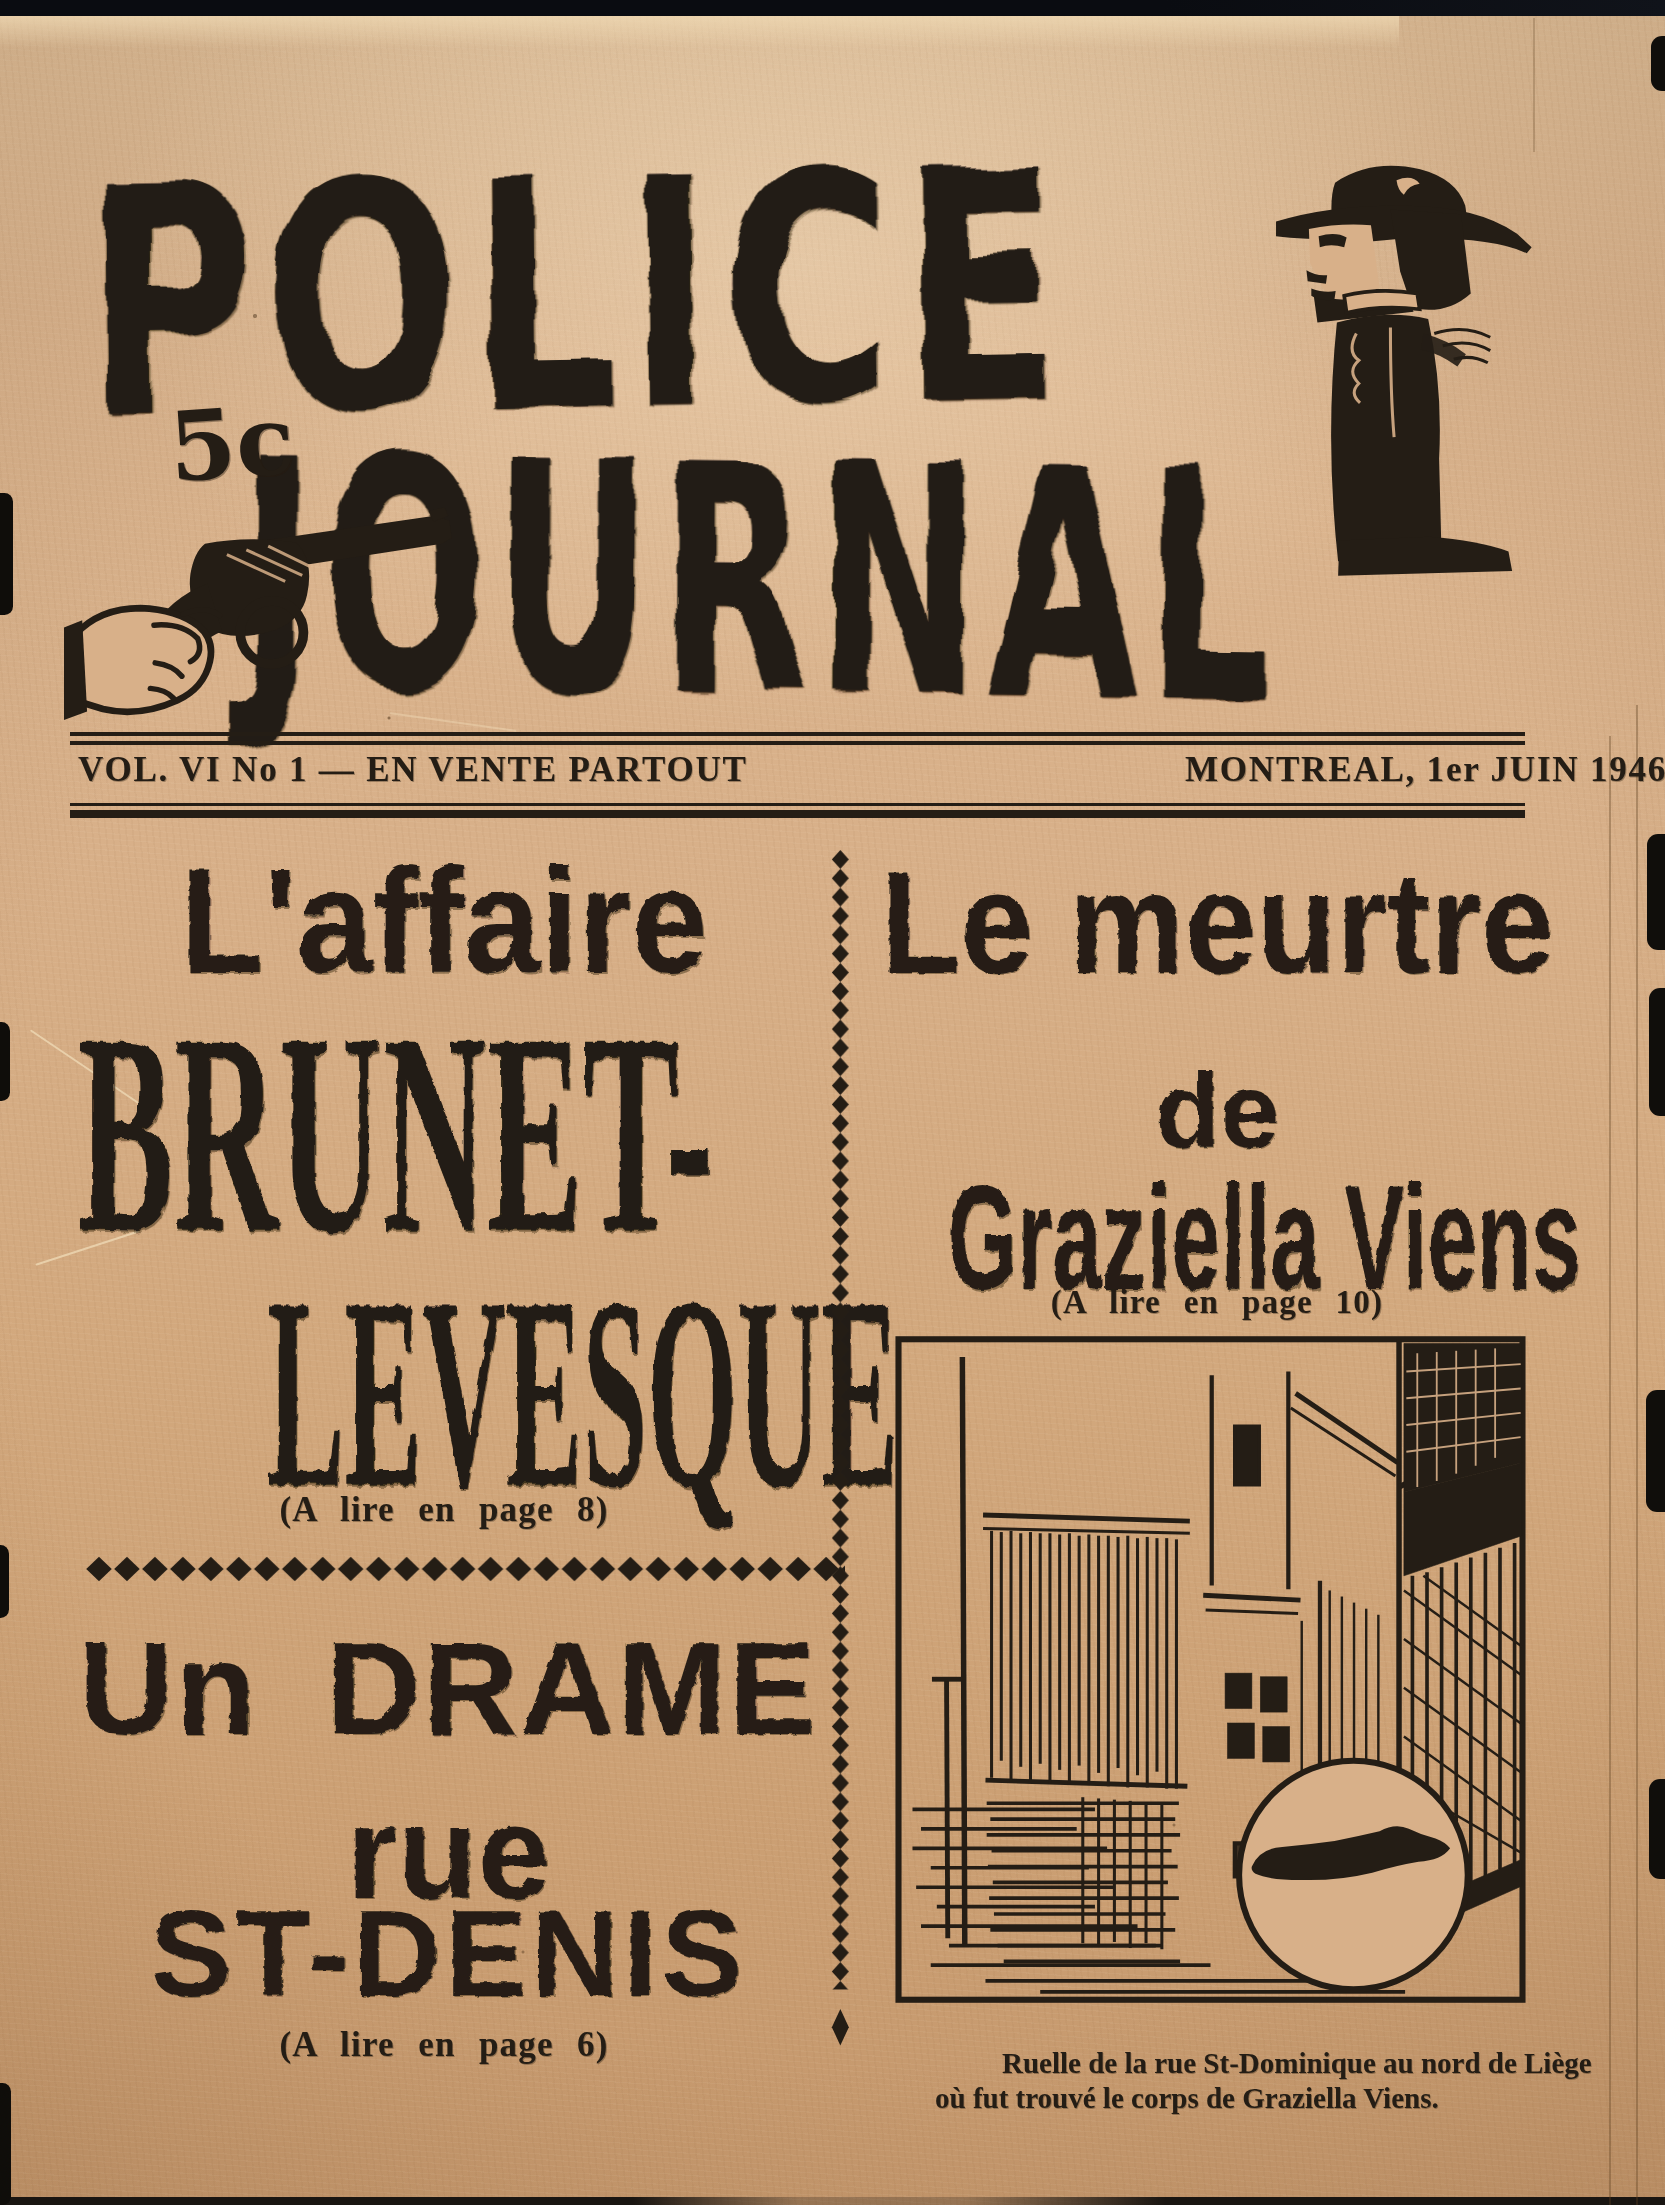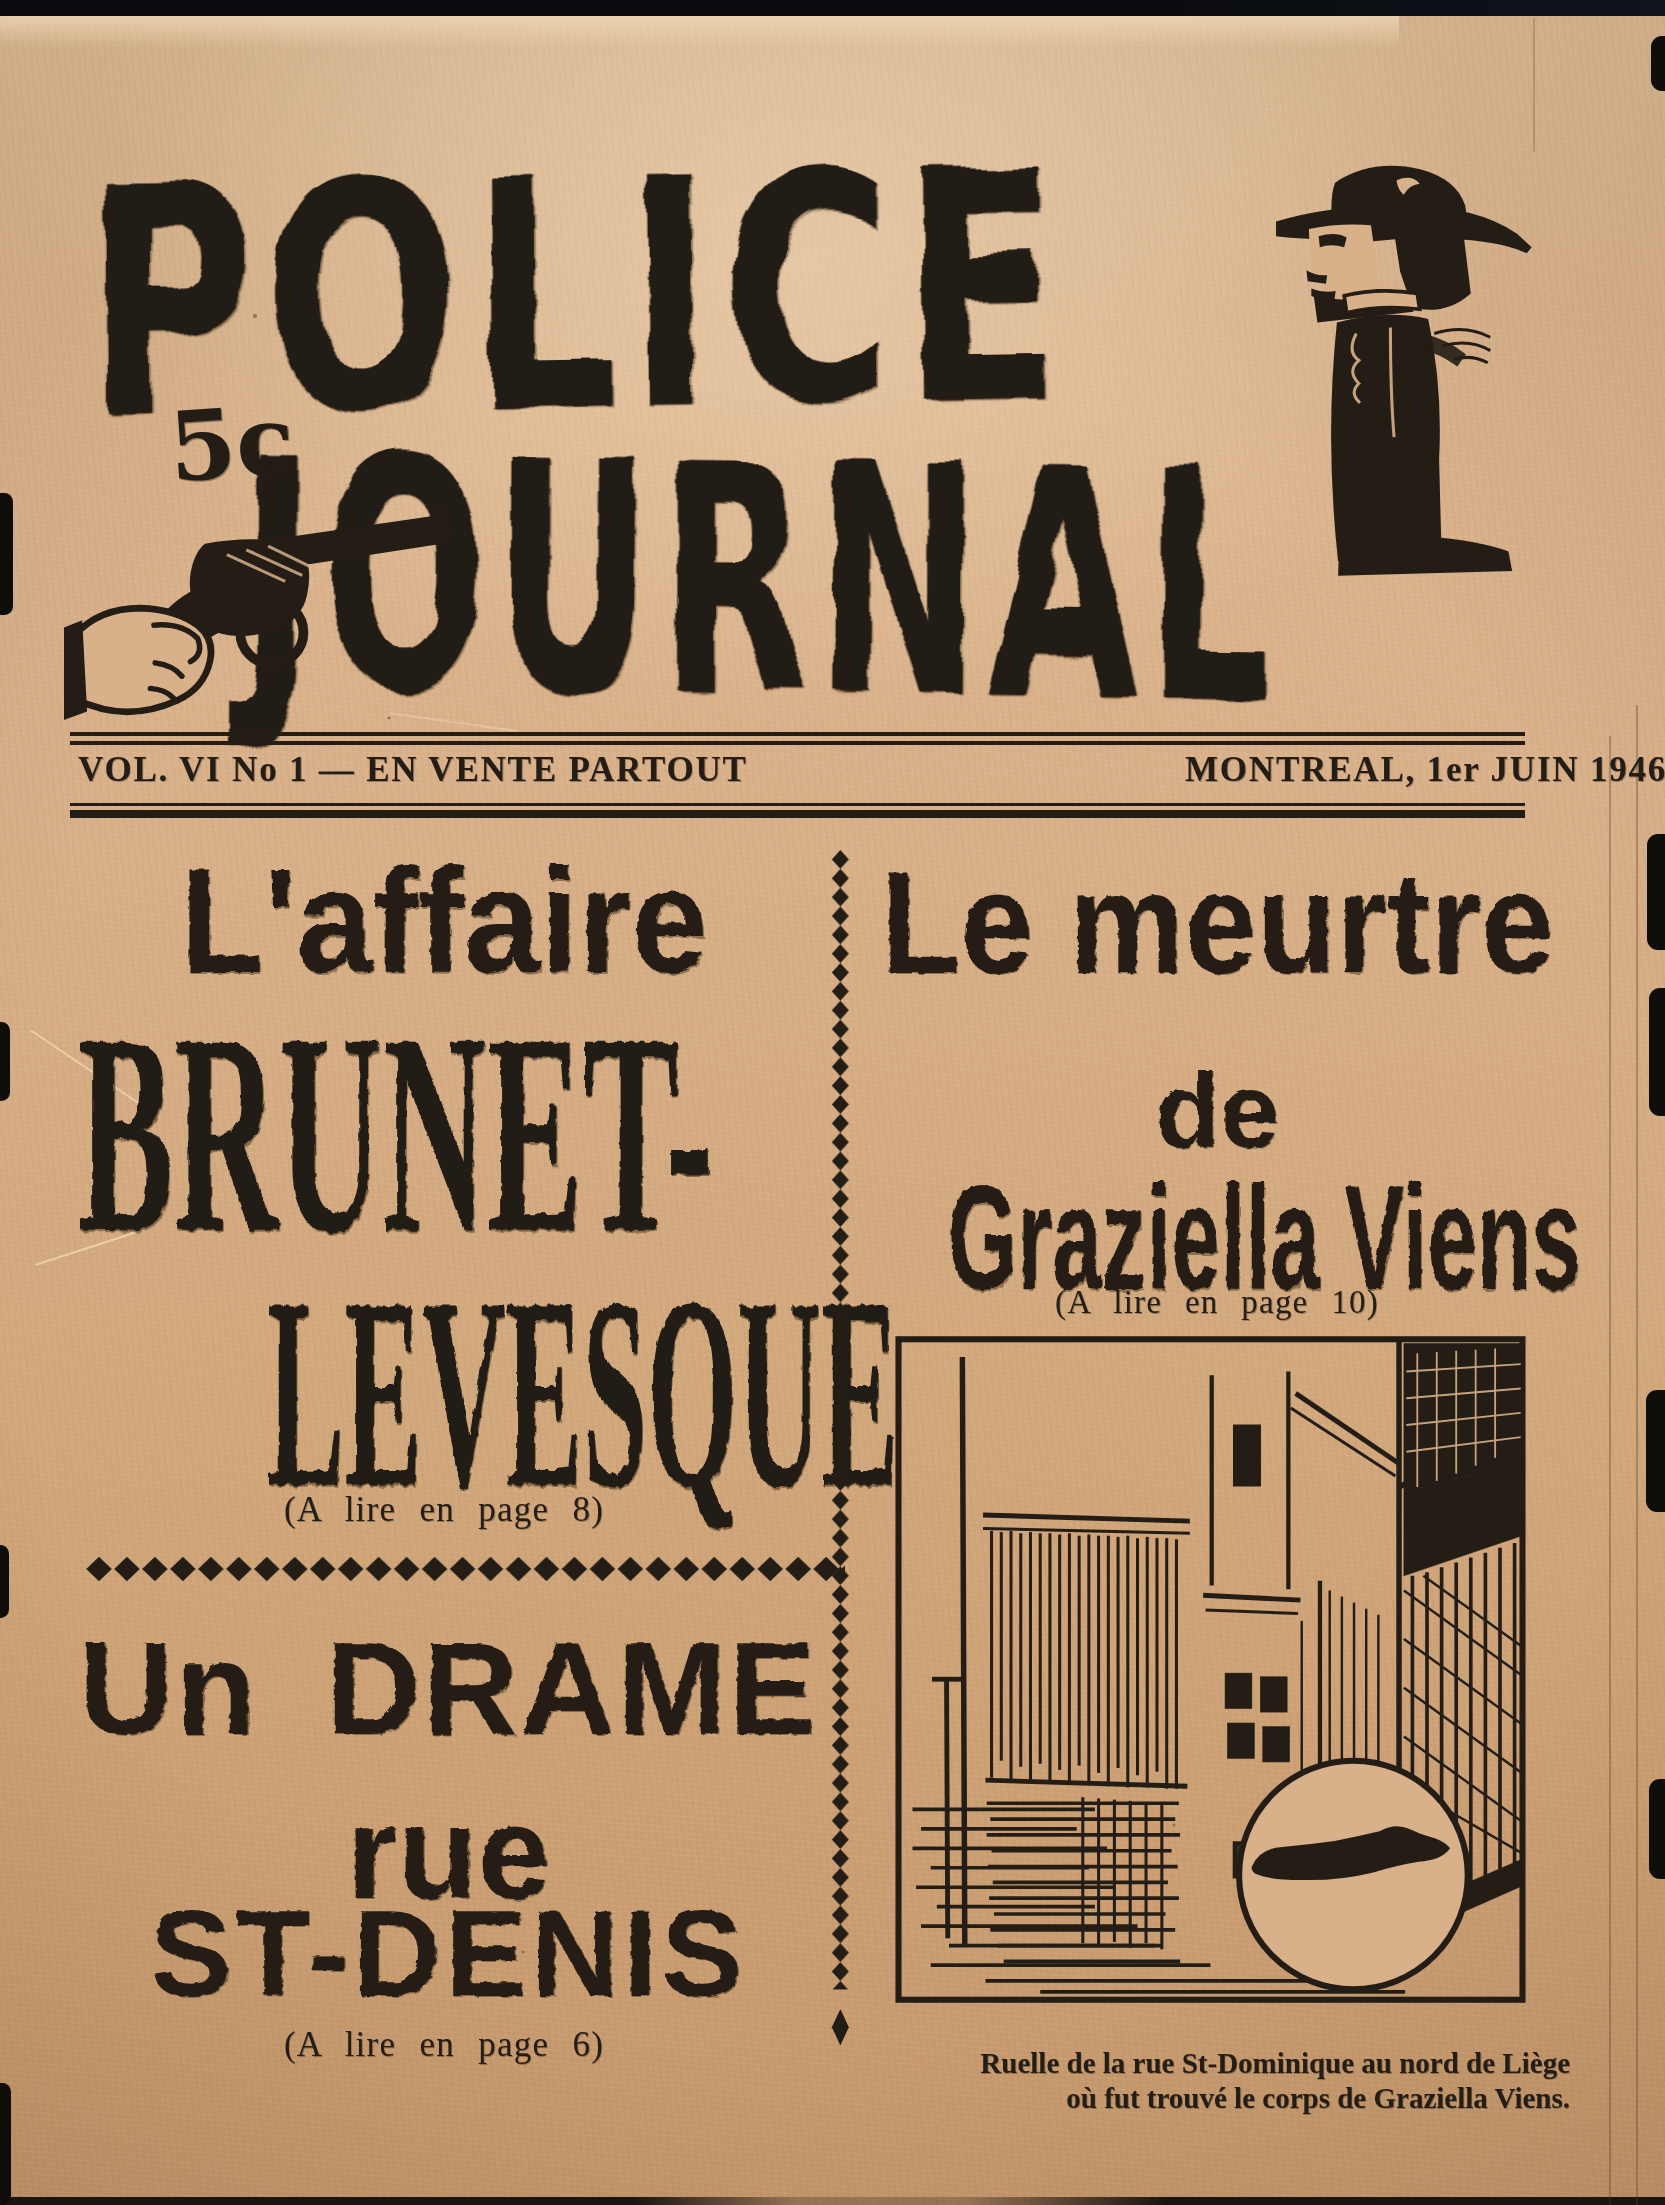--- a/index.html
+++ b/index.html
@@ -38,38 +38,38 @@
   .info{top:750px;font-size:35px;font-weight:bold;letter-spacing:1.8px;white-space:nowrap;
     text-shadow:0.9px 0.9px 0 rgba(40,28,14,.35);}
   #info-left{left:78px;}
   #info-right{left:1185px;}
 
   
   .hl{font-family:"Liberation Sans",sans-serif;font-weight:bold;white-space:nowrap;line-height:1;
     text-align:center;color:#261f16;text-shadow:1.2px 1.2px 0.6px rgba(40,28,14,.4);filter:url(#rough-soft);}
   .slab{font-family:"Liberation Serif",serif;font-weight:bold;white-space:nowrap;line-height:1;
     text-align:center;color:#241c13;text-shadow:1.2px 1.2px 0.6px rgba(40,28,14,.45);filter:url(#rough-soft);}
-  .note{font-weight:normal;font-size:35px;letter-spacing:1.2px;word-spacing:13.4px;text-align:center;
+  .note{font-weight:bold;font-size:35px;letter-spacing:1.2px;word-spacing:13.4px;text-align:center;
     white-space:nowrap;text-shadow:0.9px 0.9px 0 rgba(40,28,14,.35);}
 
   #l-affaire{left:70px;width:748px;top:847px;font-size:137px;transform:scale(1,1.08);transform-origin:top center;}
   #brunet{left:36px;width:693px;top:990px;font-size:164px;transform:scale(.88,1.75);transform-origin:top center;}
   #levesque{left:170px;width:693px;top:1257px;font-size:161px;transform:scale(.72,1.70);transform-origin:top center;}
   #note2{left:70px;width:748px;top:1490px;}
   #un-drame{left:70px;width:757px;top:1623px;font-size:131px;word-spacing:29px;letter-spacing:2.4px;}
   #rue{left:70px;width:757px;top:1787px;font-size:131px;}
   #st-denis{left:70px;width:757px;top:1893px;font-size:122px;letter-spacing:4.3px;}
   #note3{left:70px;width:748px;top:2025px;}
 
   #le-meurtre{left:858px;width:718px;top:851px;font-size:137px;transform:scale(.95,1.05);transform-origin:top center;}
   #de{left:858px;width:718px;top:1057px;font-size:106px;}
   #graziella{left:858px;width:718px;top:1163px;font-size:119px;transform:scale(.75,1.25);transform-origin:top center;}
   #note10{left:858px;width:718px;top:1284px;font-size:33px;}
-  #caption{left:883px;width:687px;top:2017px;font-size:29px;font-weight:bold;line-height:1.22;
-    text-indent:67px;text-shadow:0.8px 0.8px 0 rgba(40,28,14,.35);text-align:right;}
+  #caption{left:935px;width:687px;top:2017px;font-size:29px;font-weight:bold;line-height:1.22;
+    text-indent:67px;text-shadow:0.8px 0.8px 0 rgba(40,28,14,.35);}
   #top-strip{left:0;top:0;width:1665px;height:16px;background:linear-gradient(90deg,#0a0c11 70%,#10131a);}
   #top-tear{left:0;top:16px;width:1399px;height:32px;
     background:linear-gradient(180deg,rgba(240,218,180,.75),rgba(240,218,180,0));}
   #bottom-strip{left:0;top:2197px;width:1665px;height:8.5px;
     background:linear-gradient(90deg,#191511 0 38%,rgba(25,21,17,.25) 48% 58%,#191511 70% 100%);}
   .crease-v{width:1.8px;background:rgba(92,62,32,.35);}
   .blob{background:#100e0b;border-radius:11px 0 0 11px;}
   .tear-l{background:#0f0d0a;border-radius:0 8.5px 8.5px 0;}
   .crack{background:rgba(238,216,180,.8);height:1.8px;border-radius:1.2px;}
 </style>

